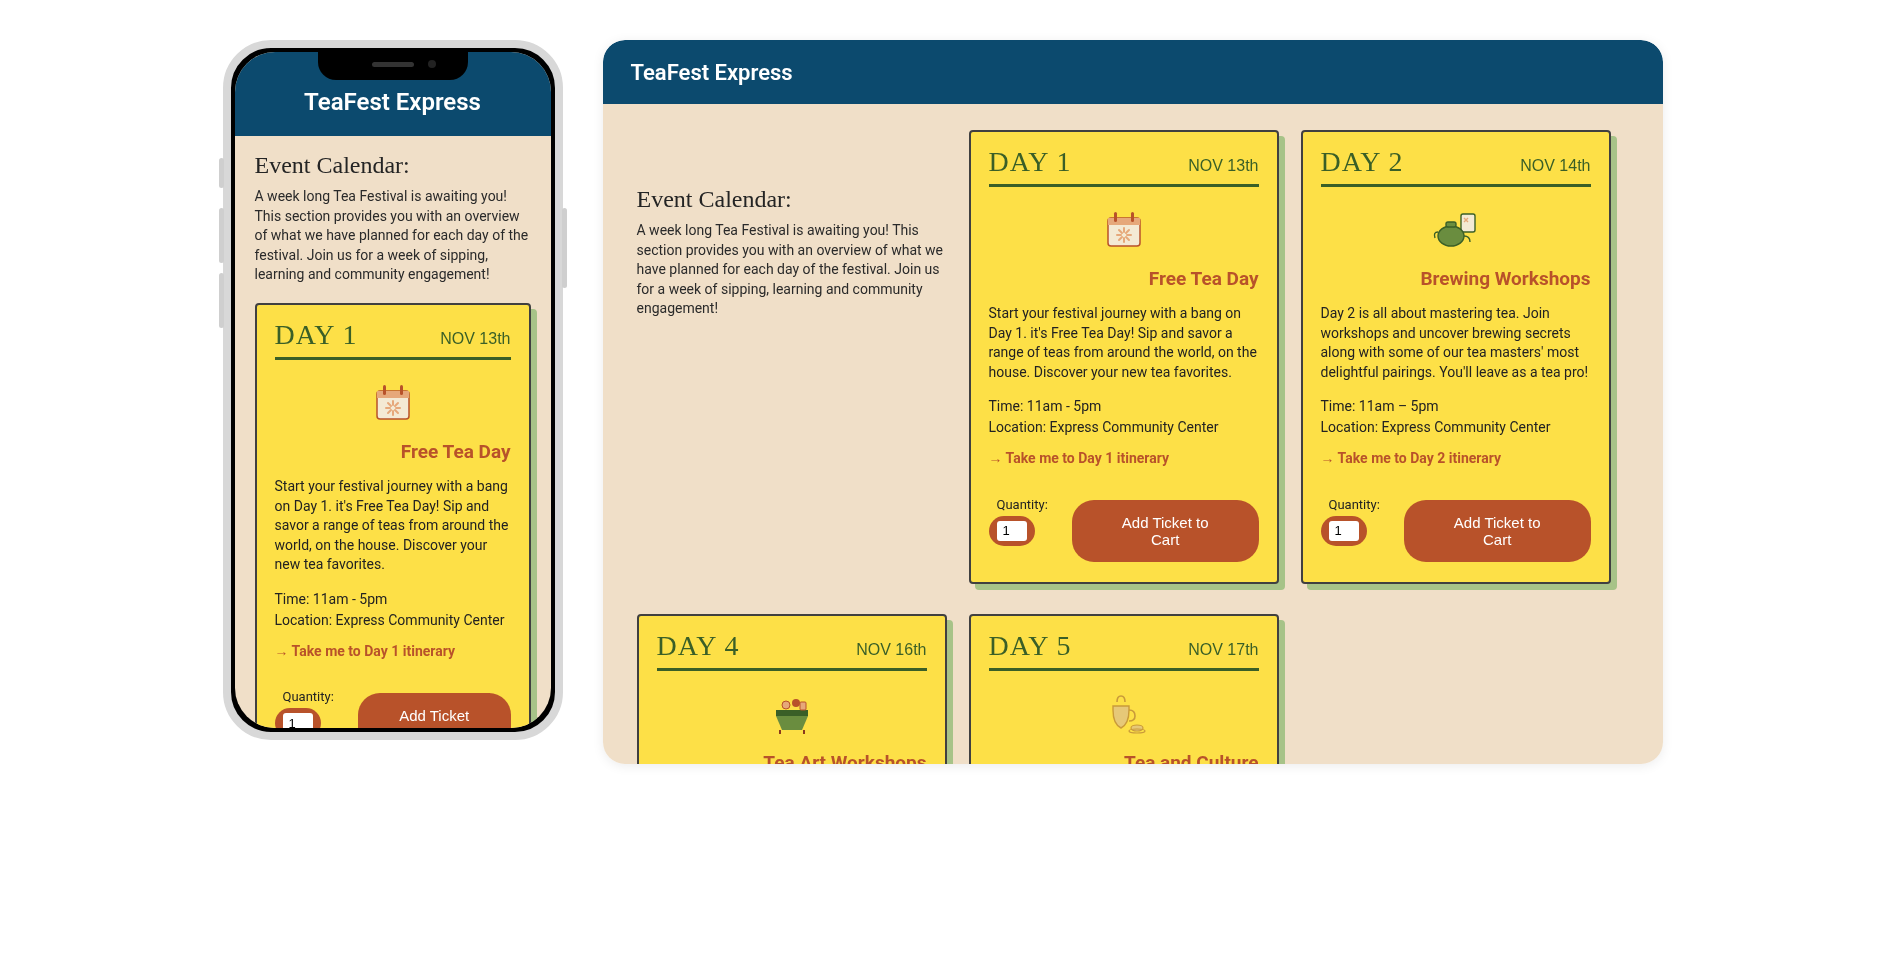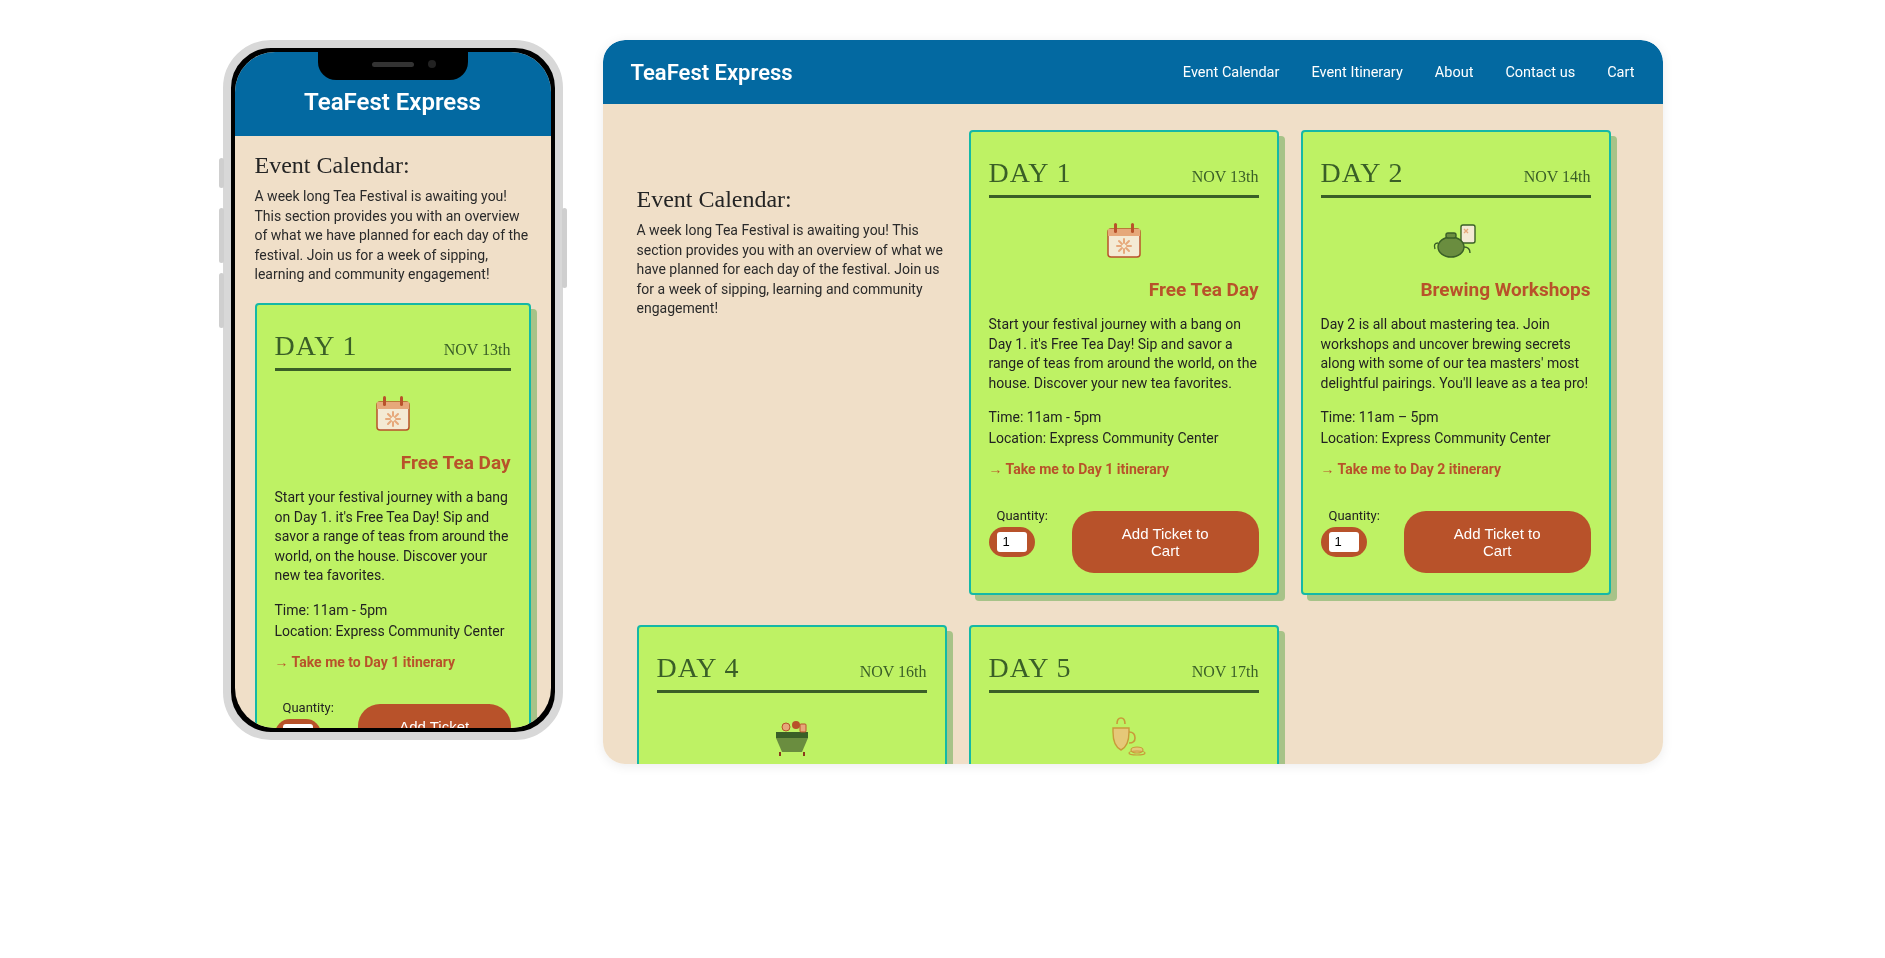--- a/index.html
+++ b/index.html
@@ -60,21 +60,21 @@
   }
   .pb-left1 { left: -12px; top: 110px; width: 5px; height: 30px; }
   .pb-left2 { left: -12px; top: 160px; width: 5px; height: 55px; }
   .pb-left3 { left: -12px; top: 225px; width: 5px; height: 55px; }
   .pb-right { right: -12px; top: 160px; width: 5px; height: 80px; }
 
   .phone-content { width: 100%; height: 100%; overflow-y: auto; }
 
   
   .header-bar {
-    background: #0369a1;
+    background: #0c4a6e;
     color: #fff;
     display: flex;
     align-items: center;
     padding: 16px 28px;
   }
   .phone-content .header-bar {
     justify-content: center;
     height: 84px;
     padding-top: 32px;
   }
@@ -101,43 +101,43 @@
     margin-bottom: 8px;
   }
   .section-desc {
     font-size: 14px;
     color: #2a2a2a;
     line-height: 1.4;
     max-width: 320px;
   }
 
   .card {
-    background: #bef264;
-    border: 2px solid #14b8a6;
+    background: #fde047;
+    border: 2px solid #404040;
     border-radius: 4px;
     box-shadow: 6px 6px 0 #a7c388;
-    padding: 25px 18px 20px;
+    padding: 14px 18px 20px;
     position: relative;
   }
   .card-head {
     display: flex;
     justify-content: space-between;
     align-items: baseline;
     border-bottom: 3px solid #3a5f27;
     padding-bottom: 6px;
     margin-bottom: 14px;
   }
   .day-label {
     font-family: Georgia, "Times New Roman", serif;
     font-size: 28px;
     color: #3a5f27;
     letter-spacing: 1px;
   }
   .day-date {
-    font-family: Liberation Serif, serif;
+    font-family: Liberation Sans, sans-serif;
     font-size: 16px;
     color: #3a5f27;
   }
   .card-icon {
     display: flex;
     justify-content: center;
     align-items: center;
     height: 58px;
     margin-bottom: 8px;
   }
@@ -299,27 +299,20 @@
         </div>
 
       </div>
     </div>
   </div>
 </div>
 
 <div class="desktop">
   <div class="header-bar">
     <div class="brand">TeaFest Express</div>
-    <nav class="nav">
-      <a>Event Calendar</a>
-      <a>Event Itinerary</a>
-      <a>About</a>
-      <a>Contact us</a>
-      <a>Cart</a>
-    </nav>
   </div>
 
   <div class="desk-main">
     <div class="desk-grid">
 
       <div class="intro-cell">
         <div class="section-heading">Event Calendar:</div>
         <div class="section-desc">A week long Tea Festival is awaiting you! This section provides you with an overview of what we have planned for each day of the festival. Join us for a week of sipping, learning and community engagement!</div>
       </div>
 

